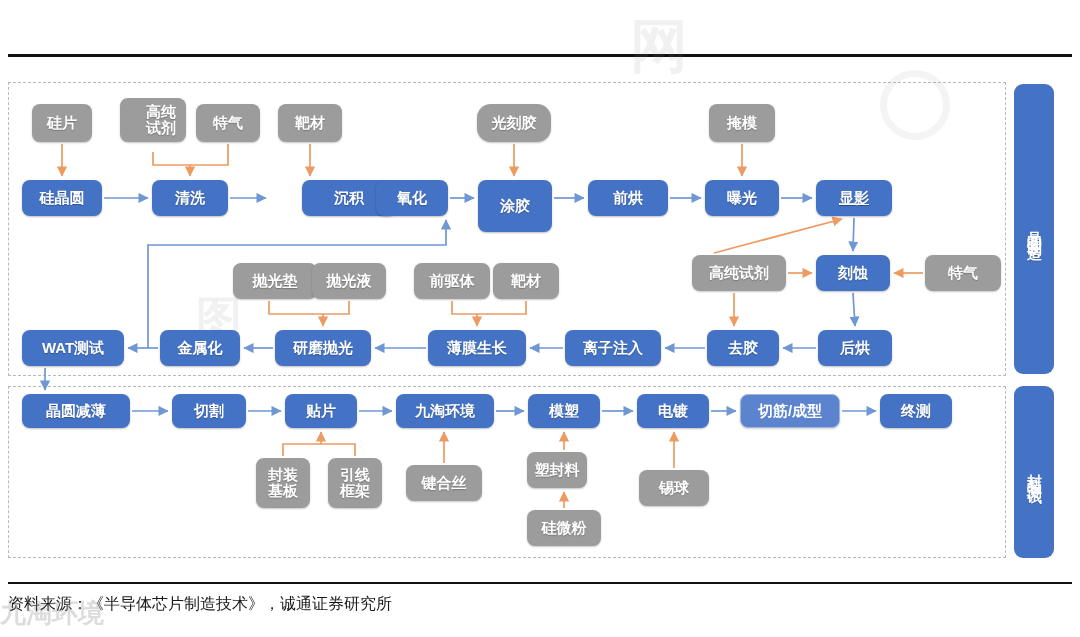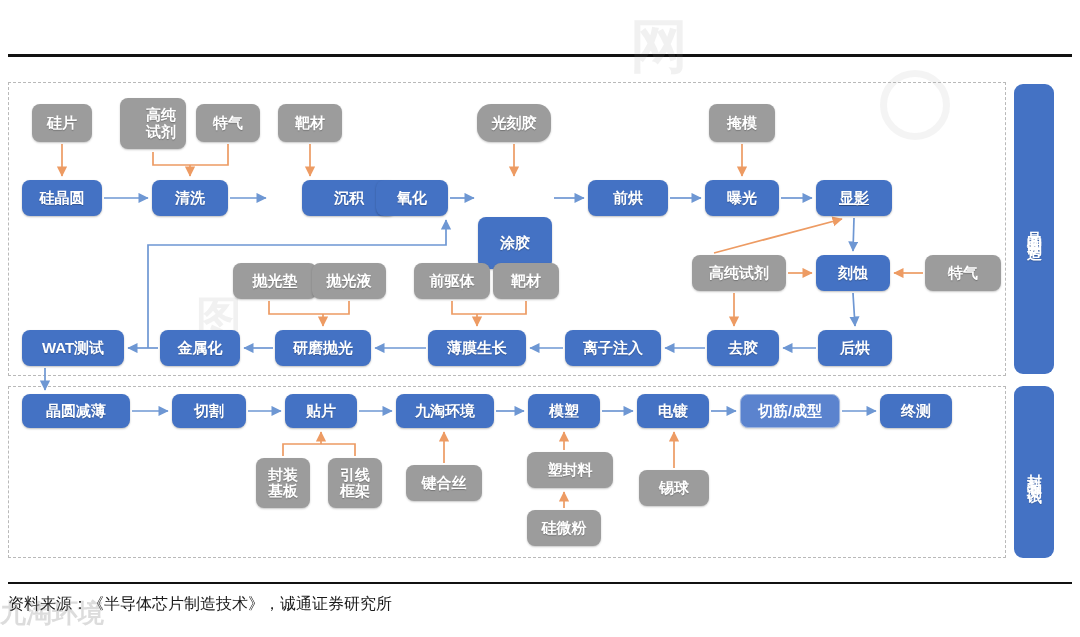--- a/index.html
+++ b/index.html
@@ -176,31 +176,31 @@
         <path d="M321,444 L321,432" stroke="#ED9B63" marker-end="url(#ao)"></path>
         <path d="M444,463 L444,432" stroke="#ED9B63" marker-end="url(#ao)"></path>
         <path d="M564,508 L564,492" stroke="#ED9B63" marker-end="url(#ao)"></path>
         <path d="M564,450 L564,432" stroke="#ED9B63" marker-end="url(#ao)"></path>
         <path d="M674,468 L674,432" stroke="#ED9B63" marker-end="url(#ao)"></path>
       </g>
   </svg>
 
   <div id="nodes-layer">
       <div class="node mat" style="left: 32px; top: 104px; width: 60px; height: 38px;">硅片</div>
-      <div class="node mat" style="left: 120px; top: 98px; width: 66px; height: 51px; padding-left: 16px;">高纯
+      <div class="node mat" style="left: 120px; top: 98px; width: 66px; height: 44px; padding-left: 16px;">高纯
 试剂</div>
       <div class="node mat" style="left: 196px; top: 104px; width: 64px; height: 38px;">特气</div>
       <div class="node mat" style="left: 278px; top: 104px; width: 64px; height: 38px;">靶材</div>
       <div class="node mat" style="left: 477px; top: 104px; width: 74px; height: 38px; border-radius: 14px;">光刻胶</div>
       <div class="node mat" style="left: 709px; top: 104px; width: 66px; height: 38px;">掩模</div>
       <div class="node proc" style="left: 22px; top: 180px; width: 80px; height: 36px;">硅晶圆</div>
       <div class="node proc" style="left: 152px; top: 180px; width: 76px; height: 36px;">清洗</div>
       <div class="node proc" style="left: 270px; top: 180px; width: 94px; height: 36px; margin-left: 32px;">沉积</div>
       <div class="node proc" style="left: 376px; top: 180px; width: 72px; height: 36px;">氧化</div>
-      <div class="node proc" style="left: 478px; top: 180px; width: 74px; height: 52px; margin-top: 37px;">涂胶</div>
+      <div class="node proc" style="left: 478px; top: 180px; width: 74px; height: 52px;">涂胶</div>
       <div class="node proc" style="left: 588px; top: 180px; width: 80px; height: 36px;">前烘</div>
       <div class="node proc" style="left: 705px; top: 180px; width: 74px; height: 36px;">曝光</div>
       <div class="node proc" style="left: 816px; top: 180px; width: 76px; height: 36px; text-decoration: underline;">显影</div>
       <div class="node mat" style="left: 233px; top: 263px; width: 84px; height: 36px;">抛光垫</div>
       <div class="node mat" style="left: 312px; top: 263px; width: 74px; height: 36px;">抛光液</div>
       <div class="node mat" style="left: 414px; top: 263px; width: 76px; height: 36px;">前驱体</div>
       <div class="node mat" style="left: 493px; top: 263px; width: 66px; height: 36px;">靶材</div>
       <div class="node mat" style="left: 692px; top: 255px; width: 94px; height: 36px;">高纯试剂</div>
       <div class="node mat" style="left: 925px; top: 255px; width: 76px; height: 36px;">特气</div>
       <div class="node proc" style="left: 816px; top: 255px; width: 74px; height: 36px;">刻蚀</div>
@@ -217,21 +217,21 @@
       <div class="node proc" style="left: 396px; top: 394px; width: 98px; height: 34px;">九淘环境</div>
       <div class="node proc" style="left: 528px; top: 394px; width: 72px; height: 34px;">模塑</div>
       <div class="node proc" style="left: 637px; top: 394px; width: 72px; height: 34px;">电镀</div>
       <div class="node proc-light" style="left: 740px; top: 394px; width: 100px; height: 34px;">切筋/成型</div>
       <div class="node proc" style="left: 880px; top: 394px; width: 72px; height: 34px;">终测</div>
       <div class="node mat" style="left: 256px; top: 458px; width: 54px; height: 50px;">封装
 基板</div>
       <div class="node mat" style="left: 328px; top: 458px; width: 54px; height: 50px;">引线
 框架</div>
       <div class="node mat" style="left: 406px; top: 465px; width: 76px; height: 36px;">键合丝</div>
-      <div class="node mat" style="left: 527px; top: 452px; width: 86px; height: 36px;">塑封料</div>
+      <div class="node mat" style="left: 527px; top: 452px; width: 60px; height: 36px;">塑封料</div>
       <div class="node mat" style="left: 527px; top: 510px; width: 74px; height: 36px;">硅微粉</div>
       <div class="node mat" style="left: 639px; top: 470px; width: 70px; height: 36px;">锡球</div>
     </div>
 
   <div id="footer-rule"></div>
   <div id="footer">资料来源：《半导体芯片制造技术》，诚通证券研究所</div>
   <div class="wm" id="wm3">九淘环境</div>
 
 </div>
 

